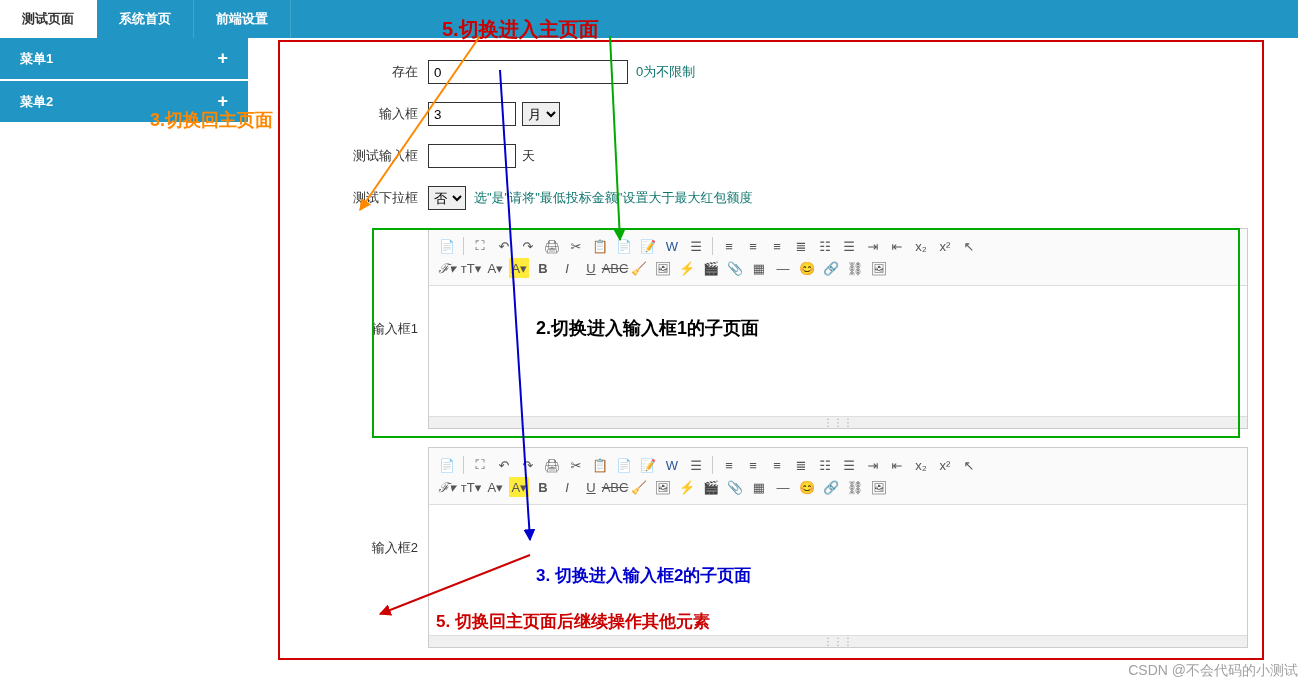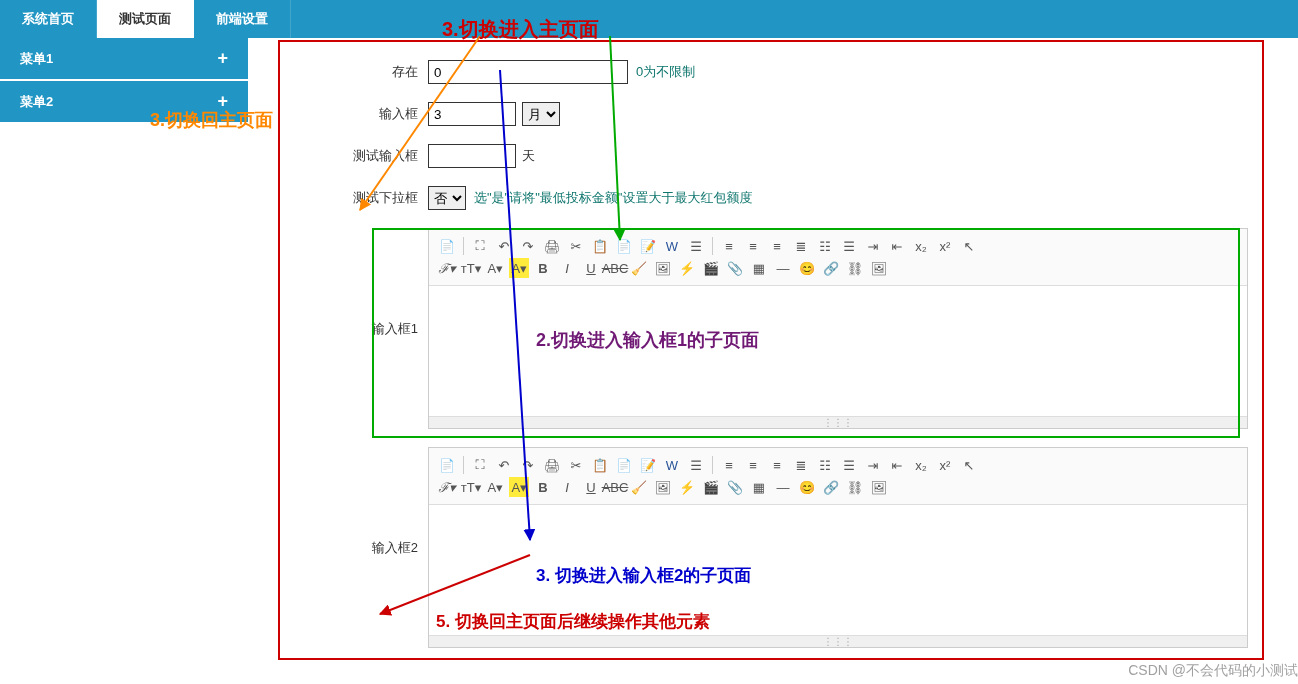--- a/index.html
+++ b/index.html
@@ -22,38 +22,38 @@
 .editor-box { border: 1px solid #ccc; flex: 1; margin-right: 30px; background: #fff; }
 .editor-toolbar { border-bottom: 1px solid #ddd; padding: 5px 8px; background: #fafafa; }
 .tb-row { display: flex; flex-wrap: wrap; gap: 4px; align-items: center; margin: 2px 0; }
 .tb-icon { width: 20px; height: 20px; display: inline-flex; align-items: center; justify-content: center; font-size: 13px; color: #555; border: 1px solid transparent; cursor: pointer; }
 .tb-sep { width: 1px; height: 18px; background: #ccc; margin: 0 2px; }
 .editor-body { min-height: 130px; padding: 10px; position: relative; }
 .editor-resize { height: 12px; background: #f0f0f0; border-top: 1px solid #ddd; text-align: center; color: #aaa; font-size: 10px; cursor: ns-resize; }
 .anno { position: absolute; font-weight: bold; pointer-events: none; z-index: 50; }
 .anno-red { color: #cc0000; }
 .anno-orange { color: #ff8800; }
-.anno-green { color: #701a75; margin-top: 12px; }
+.anno-green { color: #000000; }
 .anno-blue { color: #0000cc; }
 .red-border { position: absolute; border: 2px solid #cc0000; pointer-events: none; z-index: 40; }
 .green-border { position: absolute; border: 2px solid #00aa00; pointer-events: none; z-index: 41; }
 .watermark { position: absolute; bottom: 4px; right: 0; color: rgba(120,120,120,0.7); font-size: 14px; z-index: 100; }
 svg.arrow { position: absolute; pointer-events: none; z-index: 45; }
 .font-btn { font-style: italic; font-family: serif; }
 .bold-btn { font-weight: bold; }
 .underline-btn { text-decoration: underline; }
 .strike-btn { text-decoration: line-through; }
 .hl-yellow { background: #ffeb3b; }
 </style>
 </head>
 <body>
 
 <div class="topnav">
+  <div class="topnav-tab active">测试页面</div>
   <div class="topnav-tab">系统首页</div>
-  <div class="topnav-tab active">测试页面</div>
   <div class="topnav-tab">前端设置</div>
 </div>
 
 <div class="main">
   <div class="sidebar">
     <div class="sidebar-item">
       <span>菜单1</span>
       <span class="sidebar-plus">+</span>
     </div>
     <div class="sidebar-item">
@@ -209,21 +209,21 @@
         <div class="editor-resize">⋮⋮⋮</div>
       </div>
     </div>
 
   </div>
 </div>
 
 <div class="red-border" style="left:278px; top:40px; width:986px; height:620px;"></div>
 <div class="green-border" style="left:372px; top:228px; width:868px; height:210px;"></div>
 
-<div class="anno anno-red" style="left:442px; top:16px; font-size:20px;">3.切换进入主页面</div>
+<div class="anno anno-red" style="left:442px; top:16px; font-size:20px;">5.切换进入主页面</div>
 <div class="anno anno-orange" style="left:150px; top:108px; font-size:18px;">3.切换回主页面</div>
 <div class="anno anno-green" style="left:536px; top:316px; font-size:18px;">2.切换进入输入框1的子页面</div>
 <div class="anno anno-blue" style="left:536px; top:564px; font-size:17px;">3. 切换进入输入框2的子页面</div>
 <div class="anno anno-red" style="left:436px; top:610px; font-size:17px;">5. 切换回主页面后继续操作其他元素</div>
 
 <svg class="arrow" style="left:0;top:0;width:1298px;height:684px;">
   <defs>
     <marker id="ar" viewBox="0 0 10 10" refX="9" refY="5" markerWidth="6" markerHeight="6" orient="auto">
         <path d="M0,0 L10,5 L0,10 z" fill="#cc0000"></path>
       </marker>

